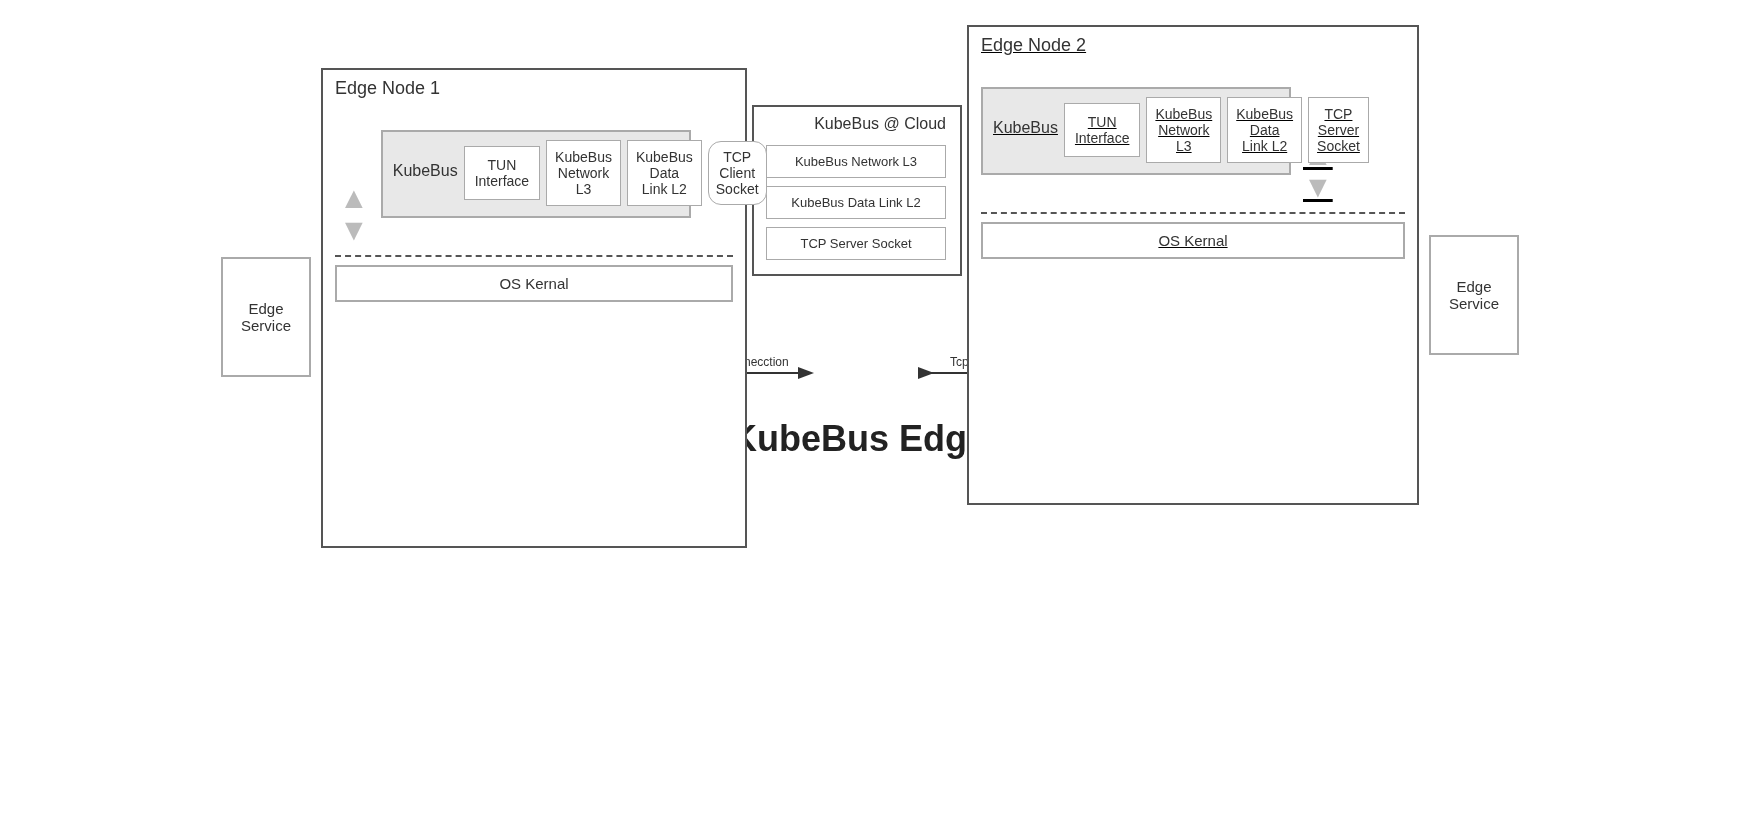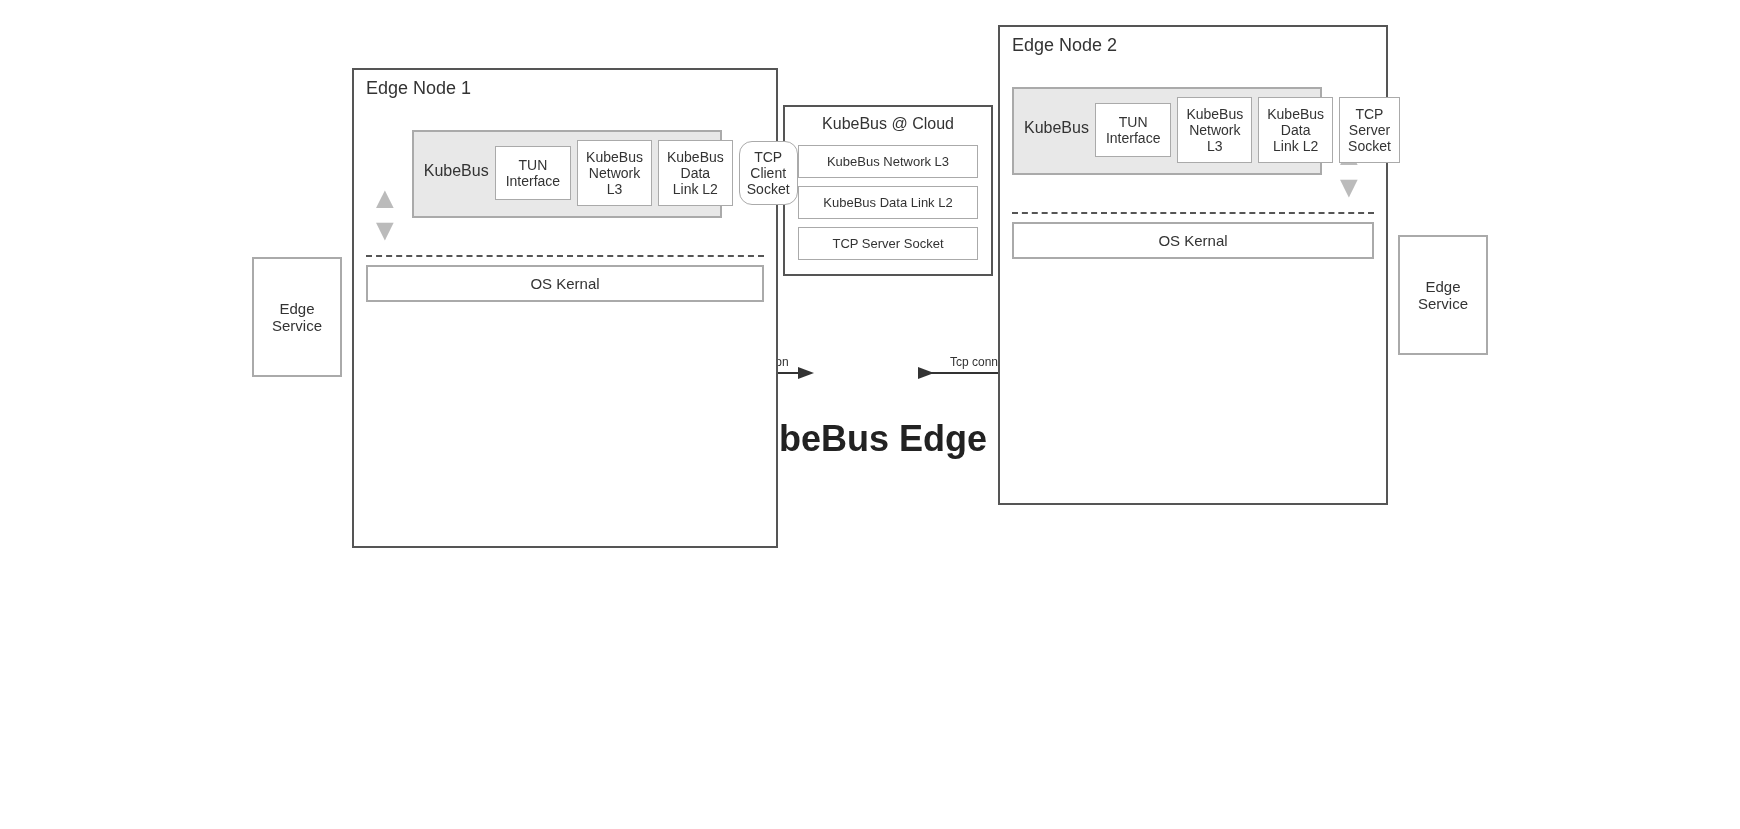--- a/index.html
+++ b/index.html
@@ -106,21 +106,21 @@
       text-align: center;
       padding: 16px;
       align-self: center;
     }
 
     .cloud-box {
       border: 2px solid #555;
       background: #fff;
       display: flex;
       flex-direction: column;
-      align-items: center;
+      align-items: flex-end;
       padding: 8px 14px 14px 14px;
       gap: 8px;
     }
 
     .cloud-title {
       font-size: 16px;
       color: #333;
       margin-bottom: 4px;
     }
 
@@ -254,21 +254,21 @@
 
         <div class="white-box cloud-white-box" style="width:180px; padding:8px; font-size:13px;">
           <span>TCP Server Socket</span>
         </div>
       </div>
     </div>
   </div>
 
   <div class="panel-right">
 
-    <div class="edge-node" style="width:390px; min-height:480px;">
+    <div class="edge-node" style="width:452px; min-height:480px;text-decoration:underline;">
       <div class="edge-node-title">Edge Node 2</div>
 
       <div style="display:flex; flex-direction:row; align-items:center; padding:0 12px 0 12px; gap:8px;">
 
         <div class="kubebus-box" style="width:310px;">
           <div class="kubebus-title">KubeBus</div>
 
           <div class="white-box tun-box" style="width:260px; padding:10px;">
             <span>TUN Interface</span>
           </div>

